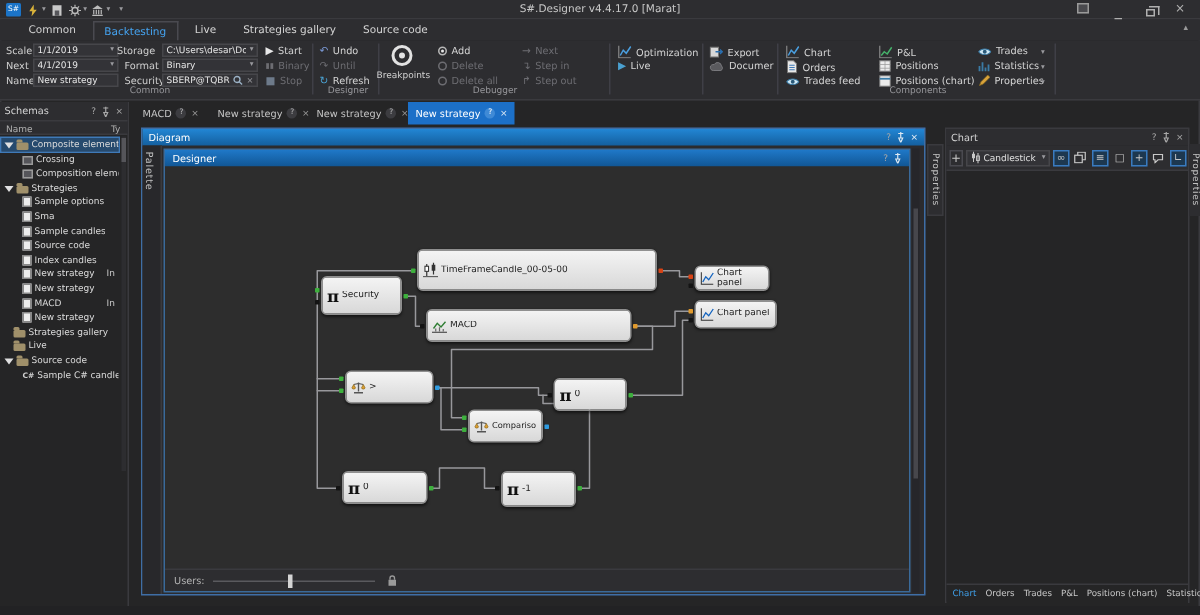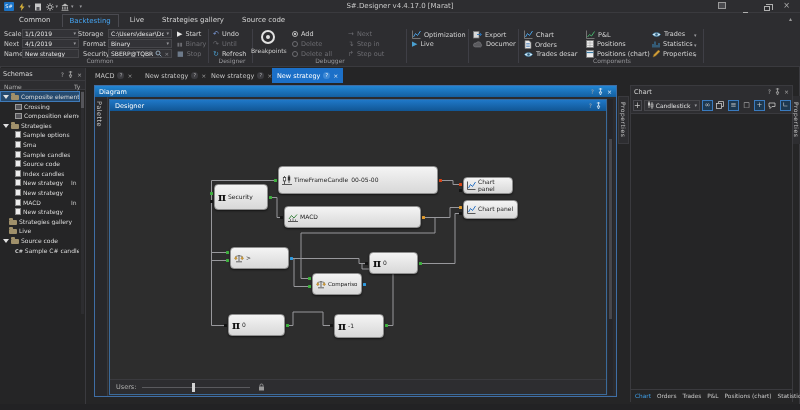--- a/index.html
+++ b/index.html
@@ -295,21 +295,21 @@
       </span>
     <span>Orders</span>
   </div>
   <div class="rbtn" style="left:524px;top:23px">
     <span>
         <svg width="9" height="7">
           <path d="M.5 3.5C2 1 7 1 8.5 3.5 7 6 2 6 .5 3.5z" fill="#cfe8f5" stroke="#3a7ba6" stroke-width=".7"></path>
           <circle cx="4.5" cy="3.5" r="1.3" fill="#2a5a7a"></circle>
         </svg>
       </span>
-    <span>Trades desar</span>
+    <span>Trades feed</span>
   </div>
 
   <div class="rbtn" style="left:586px;top:3px">
     <span>
         <svg width="9" height="9">
           <path d="M.5 .5v8h8" stroke="#888" fill="none" stroke-width=".8"></path>
           <path d="M1.5 7 3.5 4.5 5.5 6 8.5 1.5" stroke="#45b06a" fill="none" stroke-width="1"></path>
         </svg>
       </span>
     <span>P&amp;L</span>

